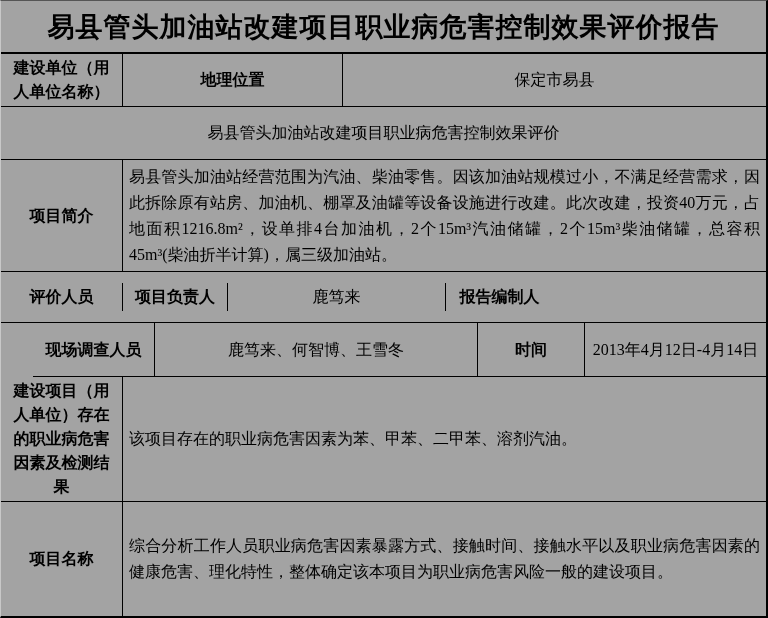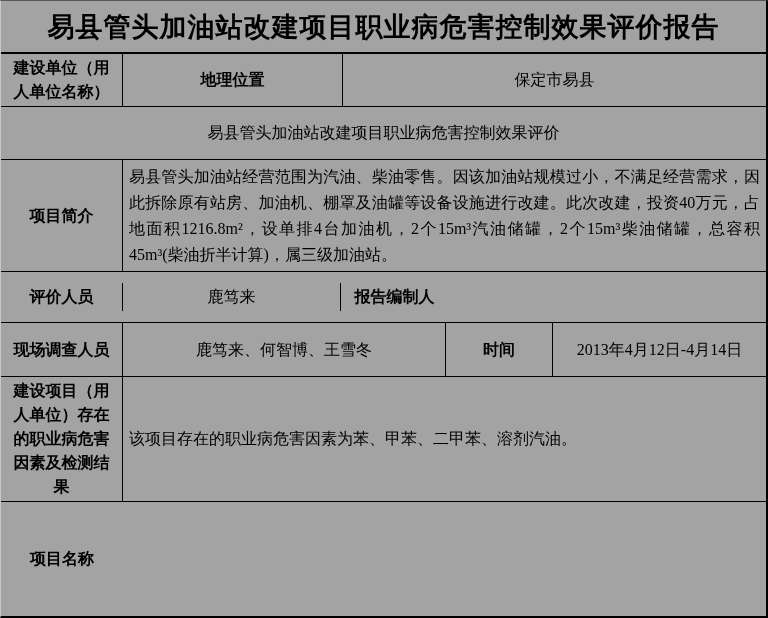--- a/index.html
+++ b/index.html
@@ -22,21 +22,21 @@
   .title-text{
     font-size:27px;font-weight:bold;letter-spacing:1px;
     white-space:nowrap;
   }
   .row{display:flex;border-bottom:1px solid #000;}
   .row:last-child{border-bottom:none;flex:1 1 auto;}
   .r1{flex:0 0 52px;}
   .r2{flex:0 0 53px;}
   .r3{flex:0 0 112px;}
   .r4{flex:0 0 51px;align-items:center;}
-  .r5{flex:0 0 54px;}
+  .r5{flex:0 0 54px;margin-left:32px;}
   .r6{flex:0 0 122px;}
   .cell{
     border-right:1px solid #000;
     display:flex;align-items:center;justify-content:center;
     text-align:center;
     font-size:16px;line-height:24px;
     padding:2px 8px;
     overflow:hidden;
   }
   .cell:last-child{border-right:none;}
@@ -75,33 +75,37 @@
 
   <div class="row r3">
     <div class="cell label w-label">项目简介</div>
     <div class="cell grow left just">
       <span>易县管头加油站经营范围为汽油、柴油零售。因该加油站规模过小，不满足经营需求，因此拆除原有站房、加油机、棚罩及油罐等设备设施进行改建。此次改建，投资40万元，占地面积1216.8m²，设单排4台加油机，2个15m³汽油储罐，2个15m³柴油储罐，总容积45m³(柴油折半计算)，属三级加油站。</span>
     </div>
   </div>
 
   <div class="row r4">
     <div class="cell label w-label">评价人员</div>
+    <div class="cell label w105">项目负责人</div>
     <div class="cell w218">鹿笃来</div>
     <div class="cell label w107 tight">报告编制人</div>
   </div>
 
   <div class="row r5">
     <div class="cell label w-label">现场调查人员</div>
     <div class="cell w218" style="flex:0 0 323px;">鹿笃来、何智博、王雪冬</div>
     <div class="cell label w107">时间</div>
     <div class="cell grow tight">2013年4月12日-4月14日</div>
   </div>
 
   <div class="row r6">
     <div class="cell label w-label">建设项目（用人单位）存在的职业病危害因素及检测结果</div>
     <div class="cell grow left">该项目存在的职业病危害因素为苯、甲苯、二甲苯、溶剂汽油。</div>
   </div>
 
   <div class="row">
     <div class="cell label w-label">项目名称</div>
+    <div class="cell grow left just">
+      <span>综合分析工作人员职业病危害因素暴露方式、接触时间、接触水平以及职业病危害因素的健康危害、理化特性，整体确定该本项目为职业病危害风险一般的建设项目。</span>
+    </div>
   </div>
 
 </div>
 
 </body></html>

